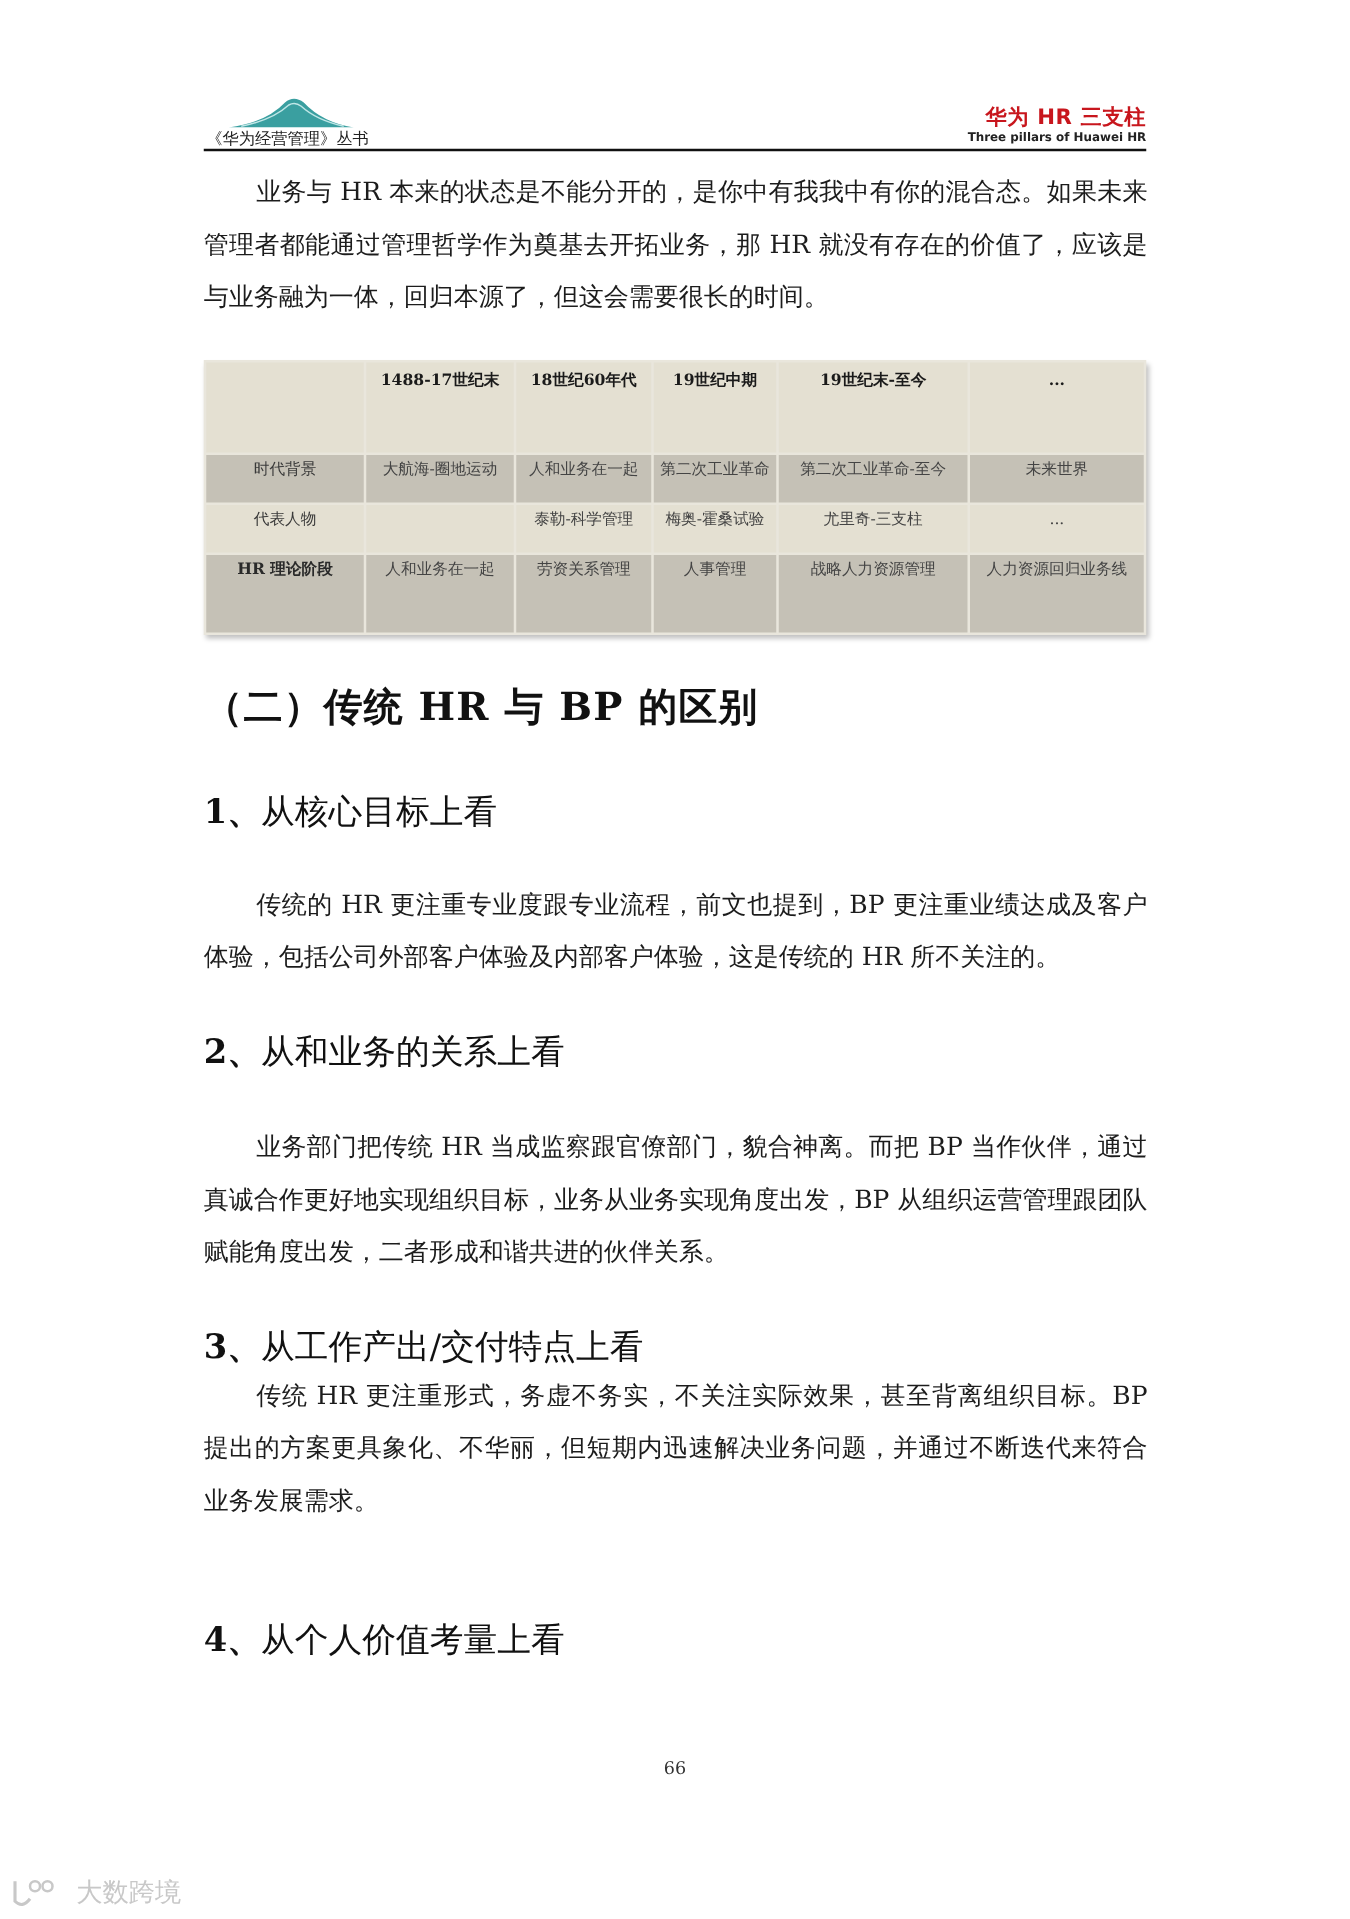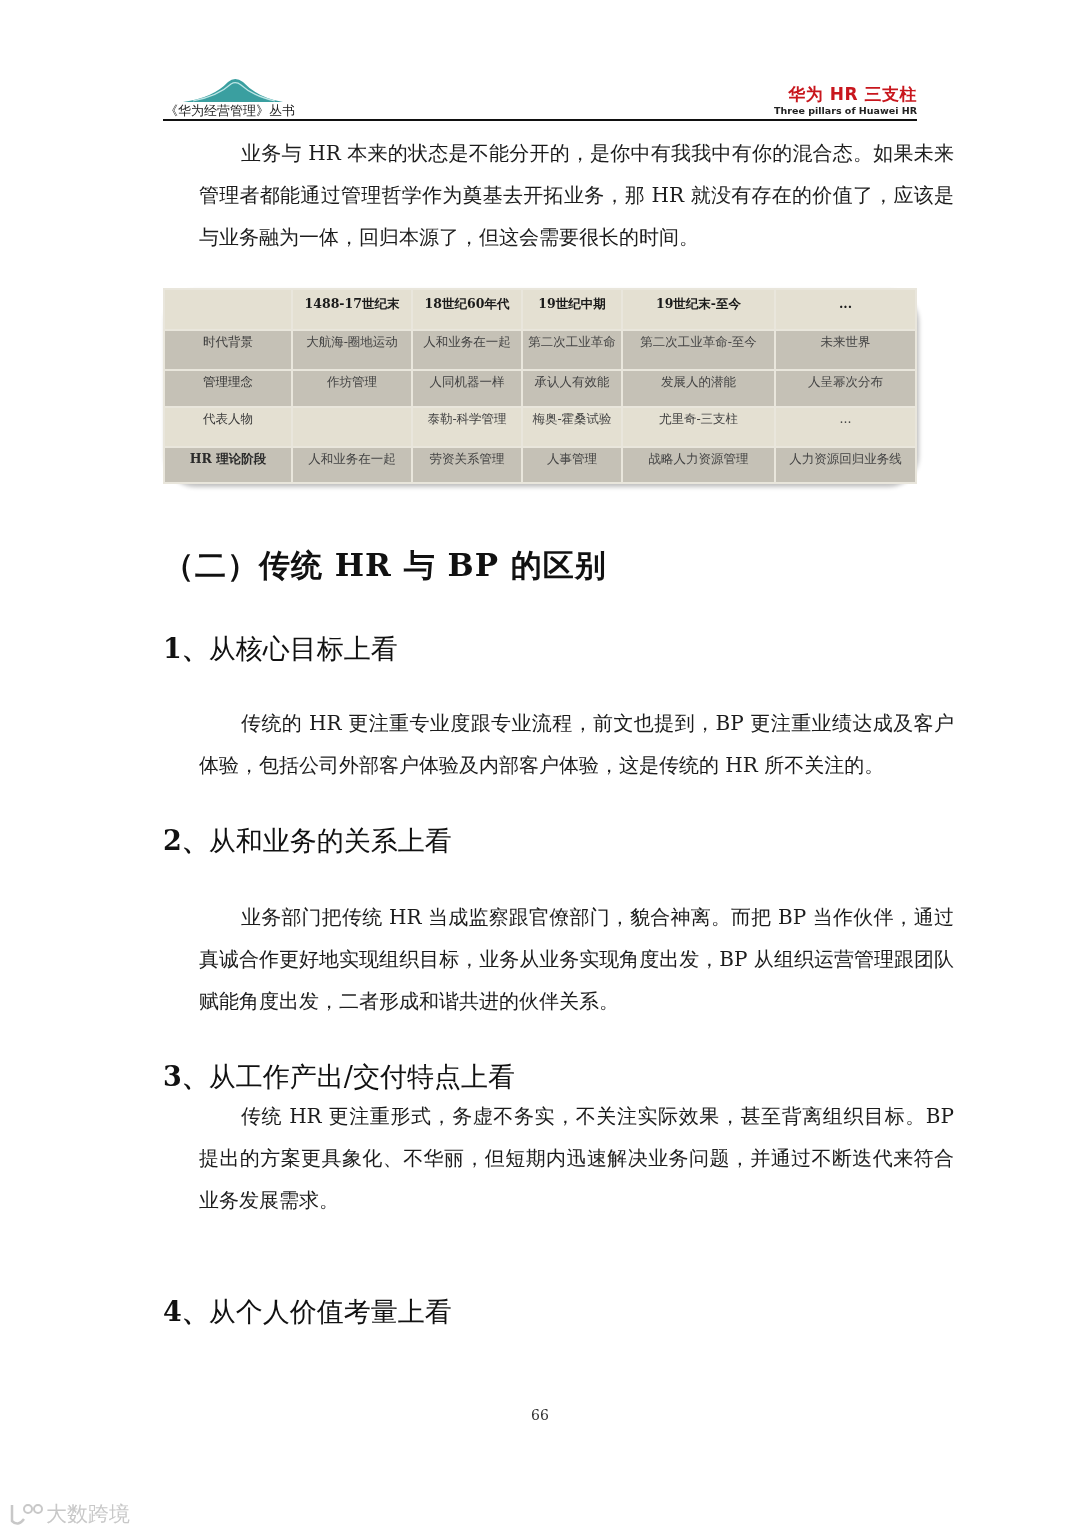--- a/index.html
+++ b/index.html
@@ -8,24 +8,24 @@
     font-family: "DejaVu Serif", "Liberation Serif", serif; color: #1a1a1a;
   }
   .header-left { position: absolute; left: 163px; top: 76px; }
   .logo-mountain { position: absolute; left: 20px; top: 0; width: 100px; height: 26px; }
   .series-title { position: absolute; left: 2px; top: 26px; white-space: nowrap; font-size: 13px; font-family: "DejaVu Sans", sans-serif; color: #222; }
   .header-right { position: absolute; right: 163px; top: 84px; text-align: right; }
   .brand-cn { font-family: "DejaVu Sans", sans-serif; font-weight: bold; color: #c8161d; font-size: 17px; line-height: 20px; letter-spacing: 0.5px; }
   .brand-en { font-family: "DejaVu Sans", sans-serif; font-weight: bold; font-size: 9.5px; color: #222; line-height: 13px; }
   .header-rule { position: absolute; left: 163px; right: 163px; top: 119px; height: 2px; background: #111; }
 
-  .para { position: absolute; left: 163px; width: 755px; font-size: 20px; line-height: 42px; text-indent: 42px; text-align: justify; color: #1c1c1c; margin-left: 36px; }
+  .para { position: absolute; left: 163px; width: 755px; font-size: 20px; line-height: 42px; text-indent: 42px; text-align: justify; color: #1c1c1c; }
   .p1 { top: 132px; }
 
-  .table-wrap { position: absolute; left: 163px; top: 288px; width: 754px; height: 196px; box-shadow: 2px 3px 4px rgba(0,0,0,0.25); border-radius: 31px; }
+  .table-wrap { position: absolute; left: 163px; top: 288px; width: 754px; height: 220px; box-shadow: 2px 3px 4px rgba(0,0,0,0.25); }
   table.hist { border-collapse: separate; border-spacing: 2px; width: 100%; height: 100%; background: #e9e6dc; font-size: 12.5px; color: #444; }
   table.hist td { text-align: center; vertical-align: top; padding: 4px 3px 2px; line-height: 14px; }
   table.hist tr.hdr td { background: #e4e0d2; font-weight: bold; color: #1a1a1a; font-size: 12.5px; padding-top: 7px; }
   table.hist tr.odd td { background: #c5c1b6; }
   table.hist tr.even td { background: #e4e0d2; }
   table.hist td.rowhead { color: #3a3a3a; }
   table.hist td.rowhead.bold { font-weight: bold; color: #2a2a2a; }
 
   .h2 { position: absolute; left: 163px; top: 545px; font-size: 31px; font-weight: bold; color: #111; letter-spacing: 1px; font-family: "DejaVu Serif", serif; }
   .h3 { position: absolute; left: 163px; font-size: 27px; color: #111; font-family: "DejaVu Serif", serif; }
@@ -33,21 +33,21 @@
   .h3-1 { top: 631px; }
   .h3-2 { top: 823px; }
   .h3-3 { top: 1059px; }
   .h3-4 { top: 1294px; }
   .p2 { top: 702px; }
   .p3 { top: 896px; }
   .p4 { top: 1095px; }
 
   .page-num { position: absolute; left: 0; width: 1080px; text-align: center; top: 1407px; font-size: 14px; color: #333; }
   .wm-wechat { position: absolute; right: 36px; top: 1554px; display: flex; align-items: center; gap: 8px; color: #b8b8b8; font-size: 27px; font-family: "DejaVu Sans", sans-serif; }
-  .wm-left { position: absolute; left: 8px; top: 1500px; display: flex; align-items: center; gap: 0; color: #c8c8c8; font-size: 21px; font-family: "DejaVu Sans", sans-serif; }
+  .wm-left { position: absolute; left: 8px; top: 1500px; display: flex; align-items: center; gap: 15px; color: #c8c8c8; font-size: 21px; font-family: "DejaVu Sans", sans-serif; }
 </style>
 </head>
 <body>
 
 <div class="header-left">
   <svg class="logo-mountain" viewBox="0 0 100 26">
     <path d="M0 26 Q30 22 45 6 Q52 0 60 6 Q75 22 100 26 Z" fill="#3a9fa0"></path>
     <path d="M10 25 Q35 20 48 8 Q53 5 58 9 Q70 20 92 25" fill="none" stroke="#bfe6e6" stroke-width="1.2"></path>
   </svg>
   <div class="series-title">《华为经营管理》丛书</div>
@@ -71,28 +71,20 @@
       <td style="width:145px">19世纪末-至今</td>
       <td>...</td>
     </tr>
     <tr class="odd" style="height:38px">
       <td class="rowhead">时代背景</td>
       <td>大航海-圈地运动</td>
       <td>人和业务在一起</td>
       <td>第二次工业革命</td>
       <td>第二次工业革命-至今</td>
       <td>未来世界</td>
-    </tr>
-    <tr class="odd">
-      <td class="rowhead">管理理念</td>
-      <td>作坊管理</td>
-      <td>人同机器一样</td>
-      <td>承认人有效能</td>
-      <td>发展人的潜能</td>
-      <td>人呈幂次分布</td>
     </tr>
     <tr class="even" style="height:38px">
       <td class="rowhead">代表人物</td>
       <td></td>
       <td>泰勒-科学管理</td>
       <td>梅奥-霍桑试验</td>
       <td>尤里奇-三支柱</td>
       <td>...</td>
     </tr>
     <tr class="odd">

